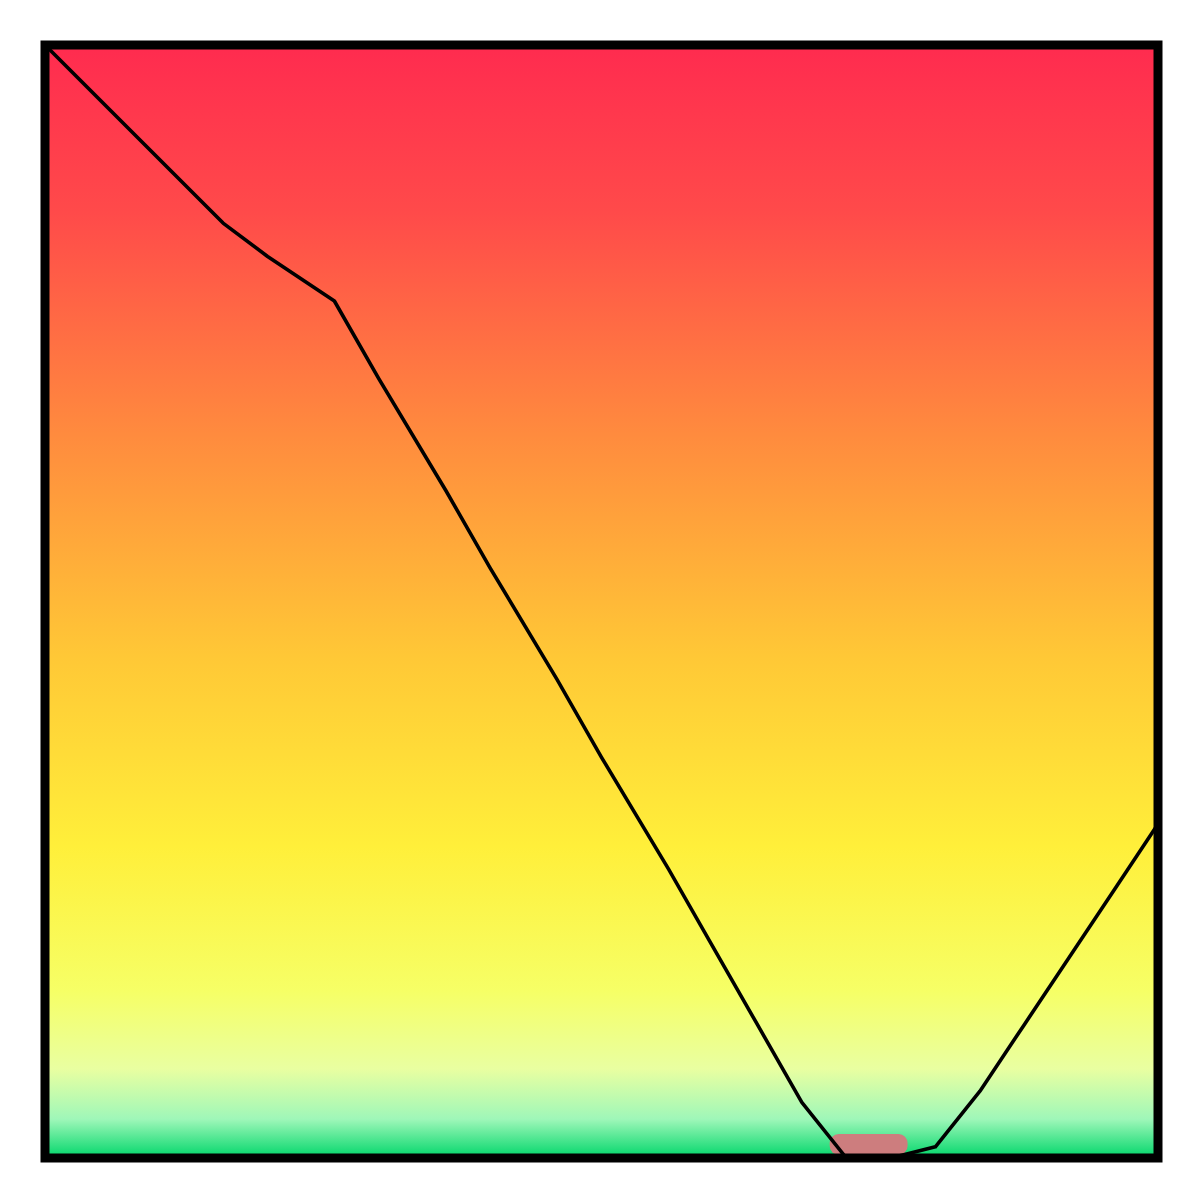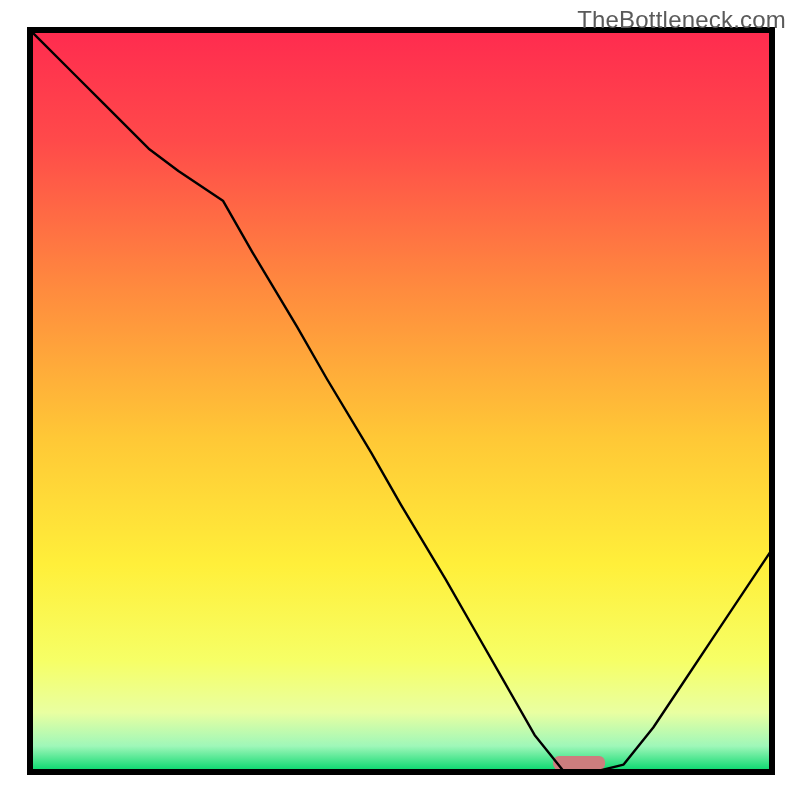--- a/index.html
+++ b/index.html
@@ -27,21 +27,20 @@
     z-index: 10;
   }
   svg {
     display: block;
   }
 </style>
 </head>
 <body>
 
 <div class="chart-container">
-  <div class="watermark">TheBottleneck.com</div>
   <svg id="chart-svg" width="800" height="800" viewBox="0 0 800 800">
     <defs>
       <linearGradient id="bgGrad" x1="0" y1="0" x2="0" y2="1">
           <stop offset="0%" stop-color="#ff2b4f"></stop>
           <stop offset="15%" stop-color="#ff4a4a"></stop>
           <stop offset="35%" stop-color="#ff8b3e"></stop>
           <stop offset="55.00000000000001%" stop-color="#ffc836"></stop>
           <stop offset="72%" stop-color="#ffef3a"></stop>
           <stop offset="85%" stop-color="#f6ff66"></stop>
           <stop offset="92%" stop-color="#e9ffa1"></stop>

